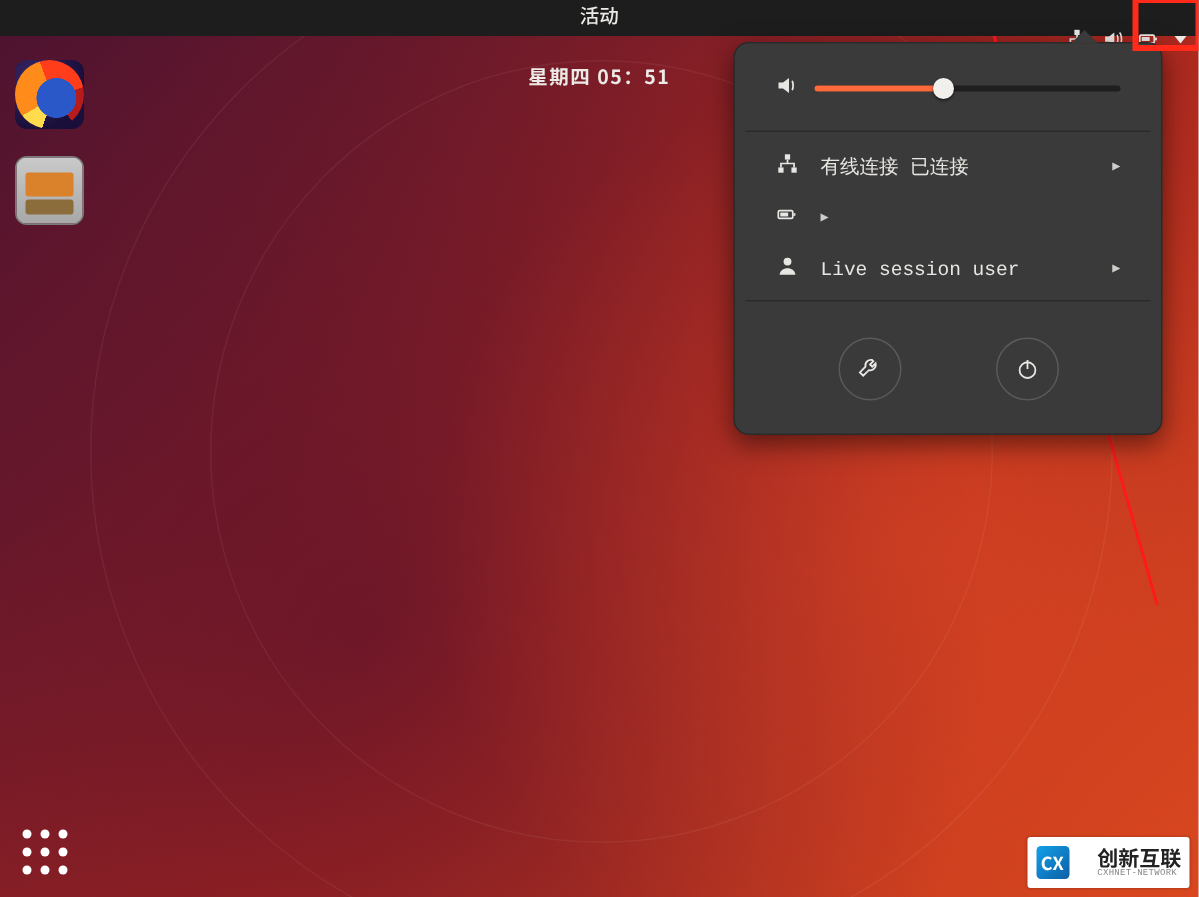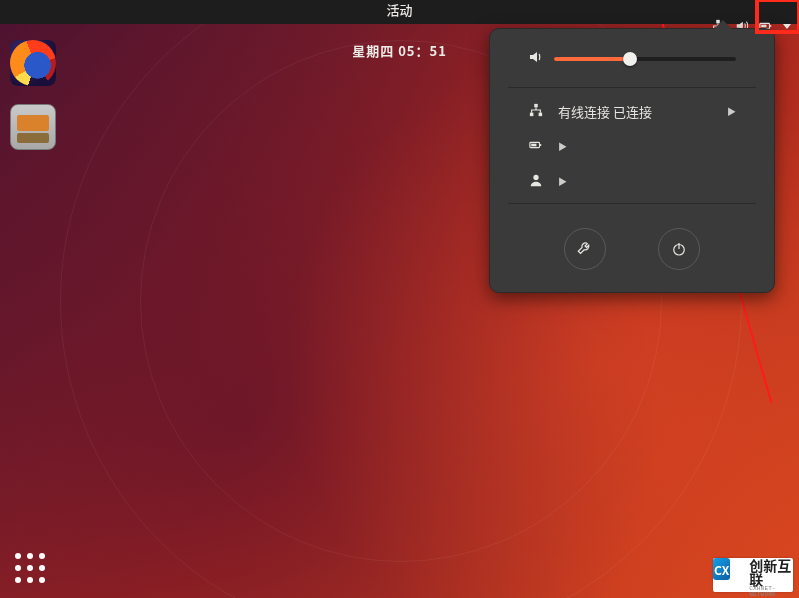--- a/index.html
+++ b/index.html
@@ -120,24 +120,24 @@
     gap:6px;
     align-content:center; justify-content:center;
     z-index:40;
   }
   .appgrid span { width:6px; height:6px; background:#fff; border-radius:50%; }
 
   
   .watermark {
     position:absolute;
     right:6px; bottom:6px;
-    width:80px; height:34px;
+    width:108px; height:34px;
     background:#fff;
     border-radius:2px;
-    display:flex; align-items:flex-start; justify-content:center;
+    display:flex; align-items:center; justify-content:center;
     gap:19px;
     z-index:40;
     box-shadow:0 0 2px rgba(0,0,0,0.3);
   }
   .wm-logo{
     width:22px;height:22px;
     background:linear-gradient(135deg,#13a0e8,#0c5fa5);
     color:#fff; font-weight:700; font-size:12px;
     display:flex;align-items:center;justify-content:center;
     border-radius:3px;
@@ -149,23 +149,24 @@
   
   .popover {
     position:absolute;
     top:28px; right:24px;
     width:286px;
     background:#3a3a3a;
     border:1px solid #2a2a2a;
     border-radius:10px;
     box-shadow:0 6px 18px rgba(0,0,0,0.5);
     color:#e8e6e2;
-    padding:16px 18px 18px;
+    padding:16px 7px 18px;
     z-index:55;
     font-size:13px;
+    font-family:Liberation Mono, monospace;
   }
   .popover::before{
     content:"";
     position:absolute;
     top:-9px; right:42px;
     width:0;height:0;
     border-left:9px solid transparent;
     border-right:9px solid transparent;
     border-bottom:9px solid #3a3a3a;
   }
@@ -281,20 +282,21 @@
     <span class="chev">▶</span>
   </div>
 
   <div class="row">
     <span class="ic">
       <svg viewBox="0 0 16 16" width="14" height="14" fill="#e8e6e2">
           <circle cx="8" cy="5" r="3"></circle>
           <path d="M2 15c0-3 3-5 6-5s6 2 6 5z"></path>
         </svg>
     </span>
+    <span class="lab">Live session user</span>
     <span class="chev">▶</span>
   </div>
 
   <div class="sep"></div>
 
   <div class="btnrow">
     <div class="circle-btn" title="设置">
       <svg viewBox="0 0 24 24">
           <path d="M14 4a5 5 0 0 0-6 6l-5 5 3 3 5-5a5 5 0 0 0 6-6l-3 3-2-2 3-3z"></path>
         </svg>

